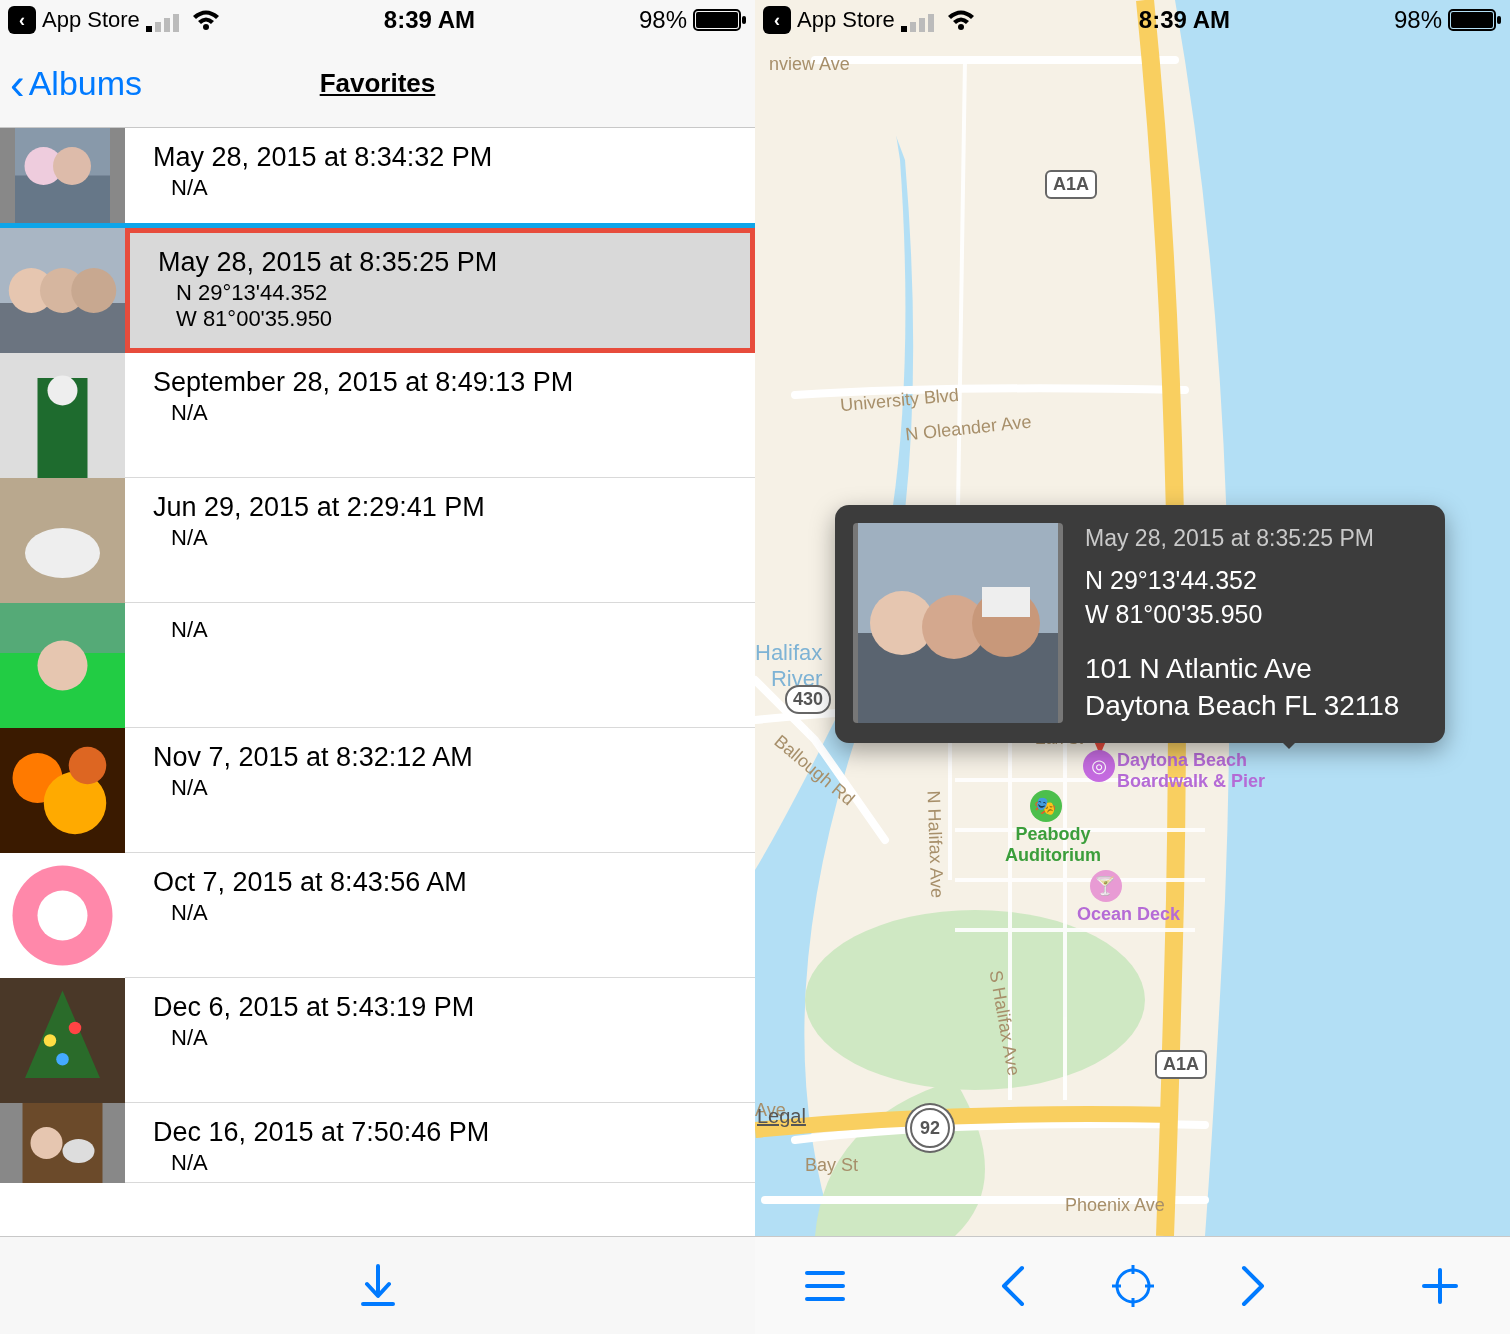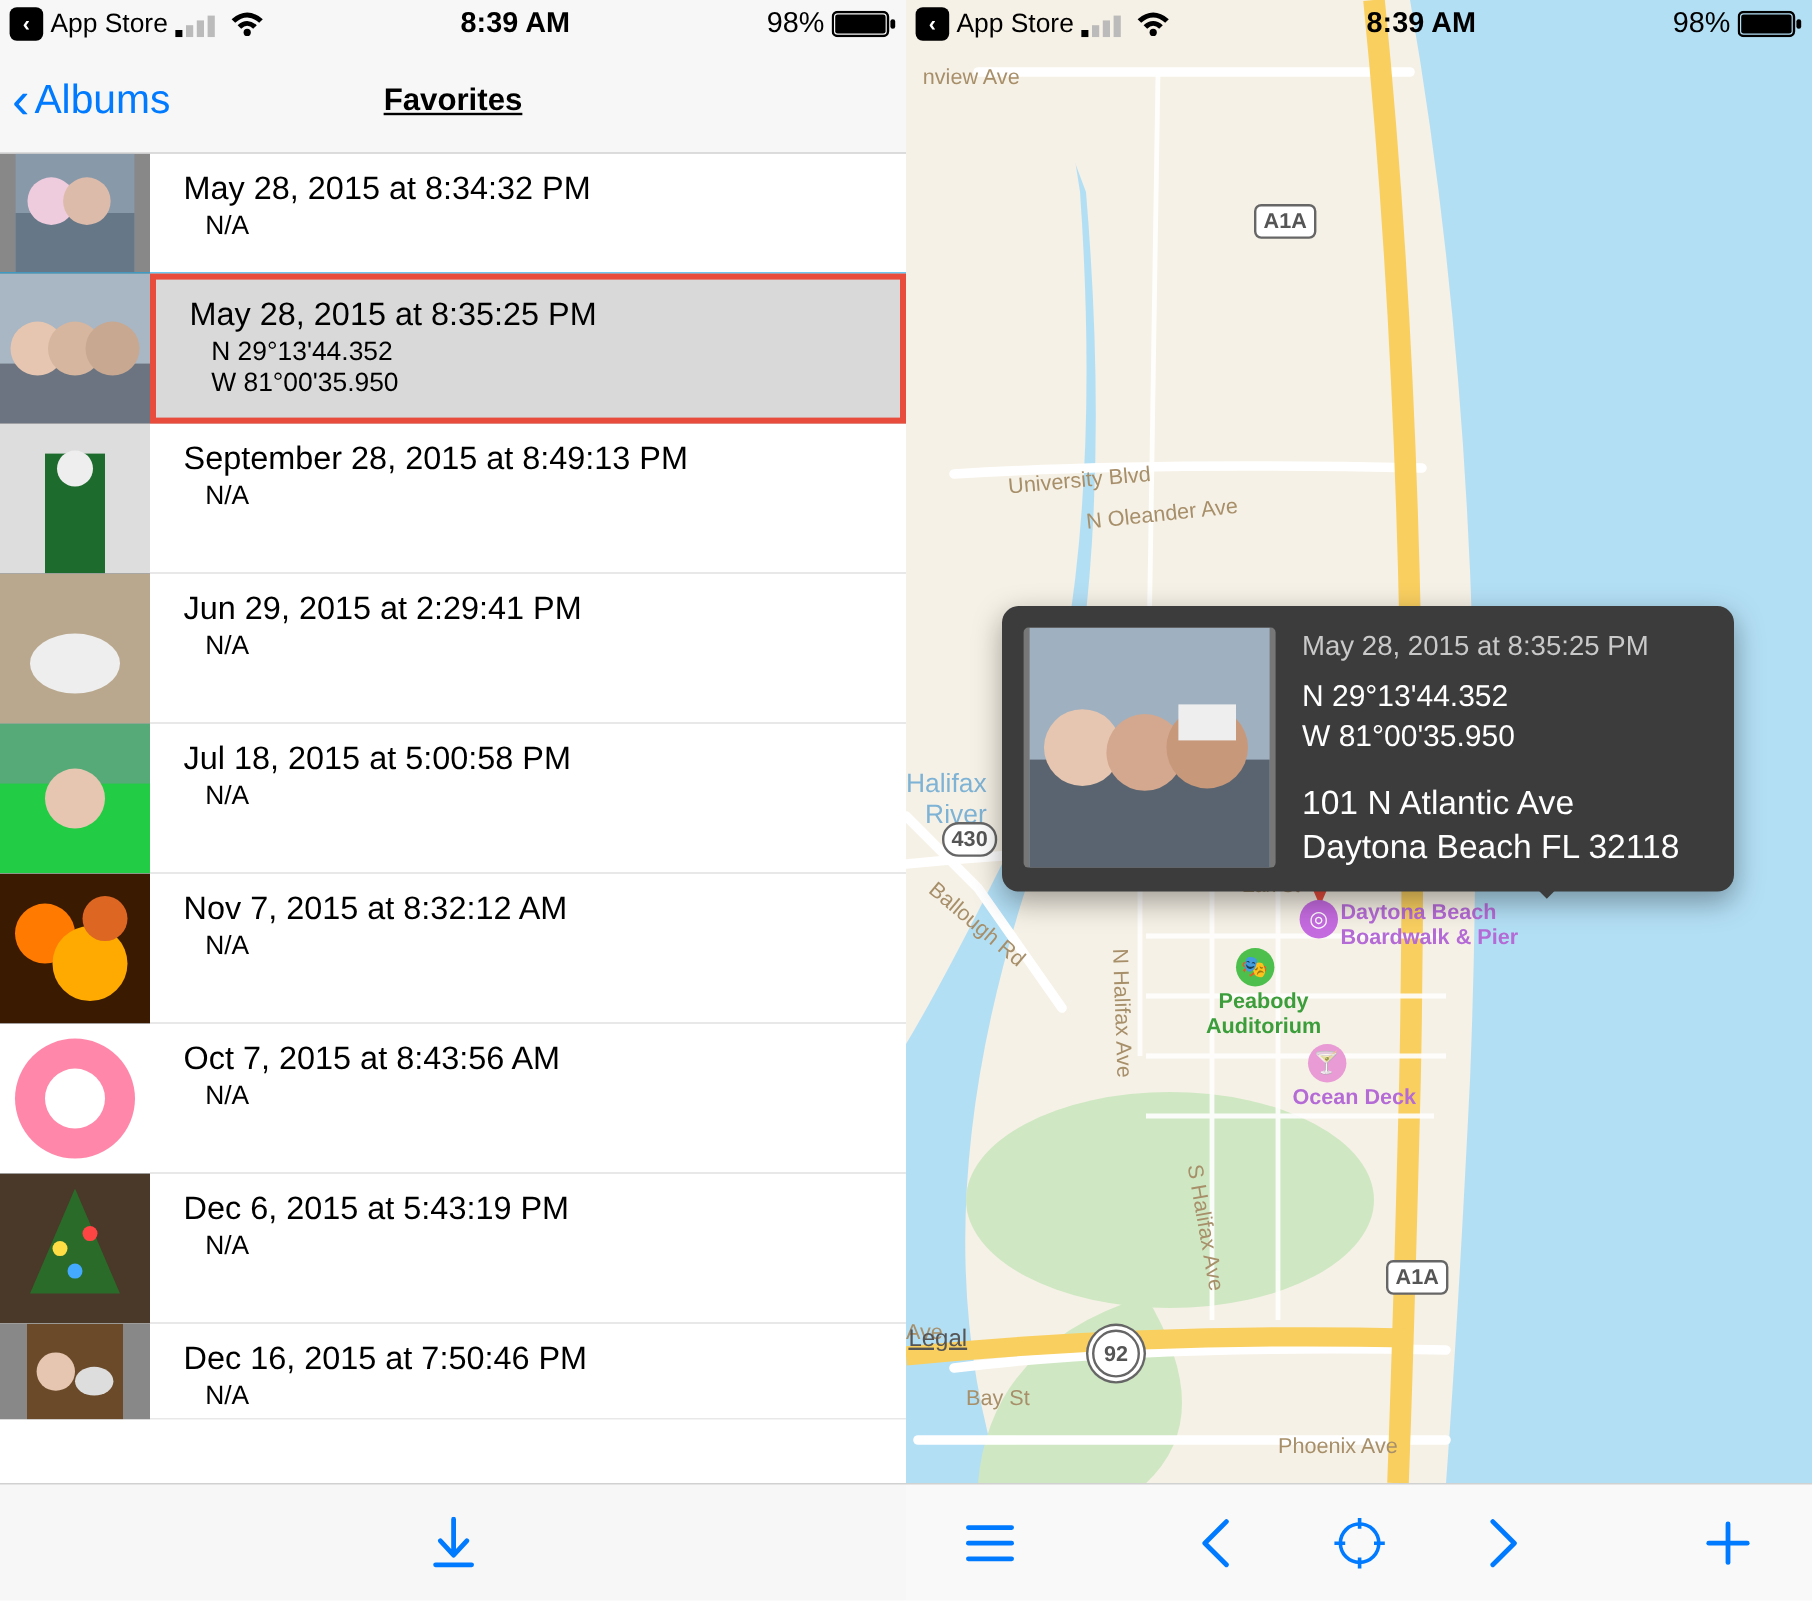--- a/index.html
+++ b/index.html
@@ -22,21 +22,21 @@
 .nav-title { font-size:26px; font-weight:700;text-decoration:underline; }
 
 .list { flex:1; overflow:hidden; background:#fff; }
 .row { display:flex; align-items:stretch; height:125px; }
 .row.first-partial { height:100px; }
 .row.last-partial { height:80px; overflow:hidden; }
 .thumb { width:125px; height:100%; flex-shrink:0; background:#888; position:relative; overflow:hidden; }
 .row-body { flex:1; border-bottom:1px solid #d9d9d9; padding:14px 18px 0 28px; display:flex; flex-direction:column; justify-content:flex-start; }
 .row.selected .row-body, .row.selected { background:#d9d9d9; }
 .row.selected .row-body{ border:5px solid #e74c3c; border-left-width:5px; }
-.row.first-partial .thumb, .row.first-partial .row-body { border-bottom:1px solid #0ea5e9; }
+.row.first-partial .thumb, .row.first-partial .row-body { border-bottom:5px solid #0ea5e9; }
 .row-date { font-size:27px; color:#000; margin-bottom:2px; }
 .row-sub { font-size:22px; color:#000; padding-left:18px; }
 
 .thumb svg { width:100%; height:100%; display:block; }
 
 .toolbar { height:98px; background:rgba(247,247,247,0.95); border-top:1px solid #c8c8c8; display:flex; align-items:center; justify-content:center; }
 .toolbar.left .tb-btn { color:#007aff; }
 .toolbar.right { justify-content:space-between; padding:0 40px; background:#f9f9f9; }
 .tb-btn { width:60px; height:60px; display:flex; align-items:center; justify-content:center; color:#007aff; }
 .tb-group { display:flex; gap:60px; align-items:center; }
@@ -161,21 +161,20 @@
     </div>
     <div class="row">
       <div class="thumb">
           <svg viewBox="0 0 10 10">
             <rect width="10" height="10" fill="#2c4"></rect>
             <rect y="0" width="10" height="4" fill="#5a7"></rect>
             <circle cx="5" cy="5" r="2" fill="#e6c6b0"></circle>
           </svg>
         </div>
       <div class="row-body">
-        <div class="row-date">Jul 18, 2015 at 5:00:58 PM</div>
         <div class="row-sub">N/A</div>
       </div>
     </div>
     <div class="row">
       <div class="thumb">
           <svg viewBox="0 0 10 10">
             <rect width="10" height="10" fill="#3a1a00"></rect>
             <circle cx="3" cy="4" r="2" fill="#ff7a00"></circle>
             <circle cx="6" cy="6" r="2.5" fill="#ffaa00"></circle>
             <circle cx="7" cy="3" r="1.5" fill="#d62"></circle>

